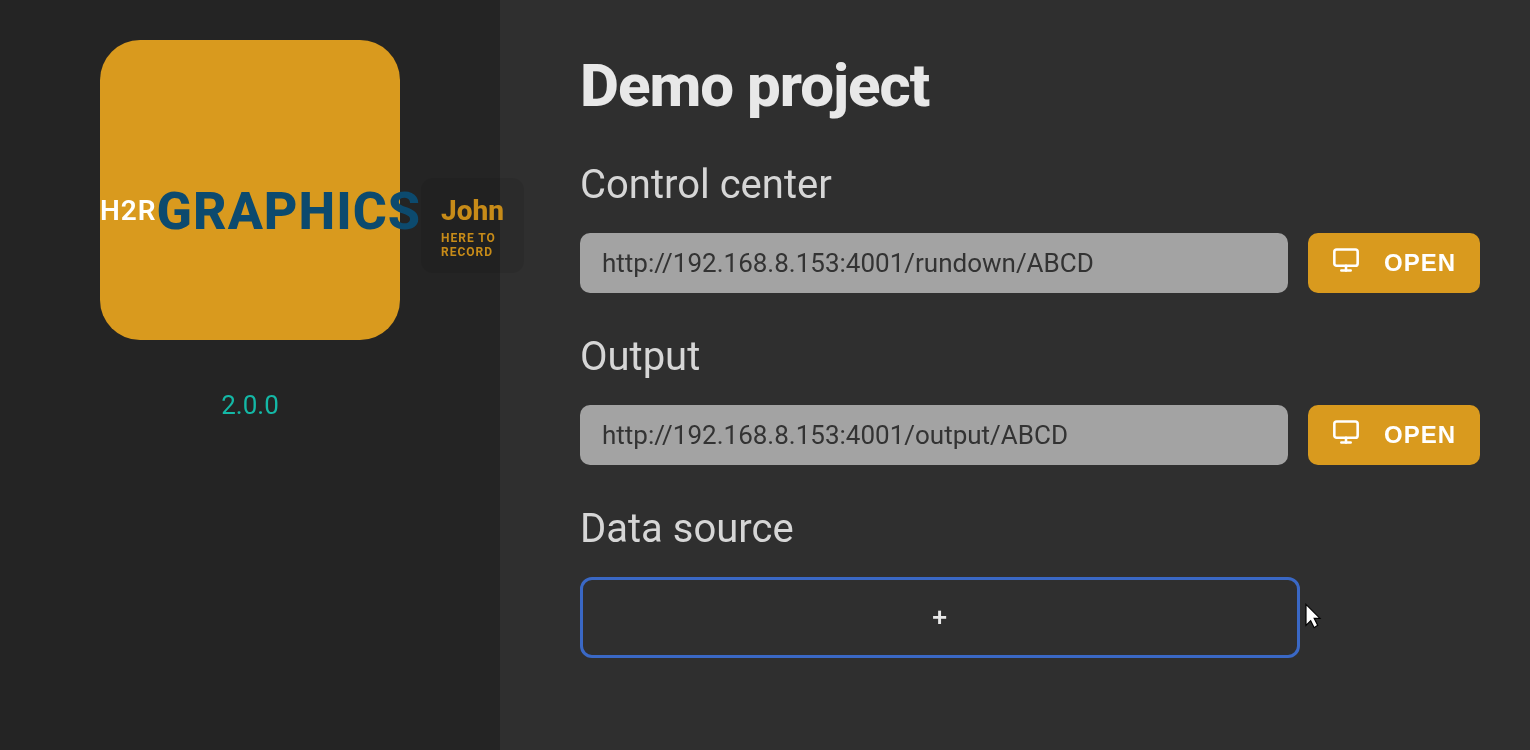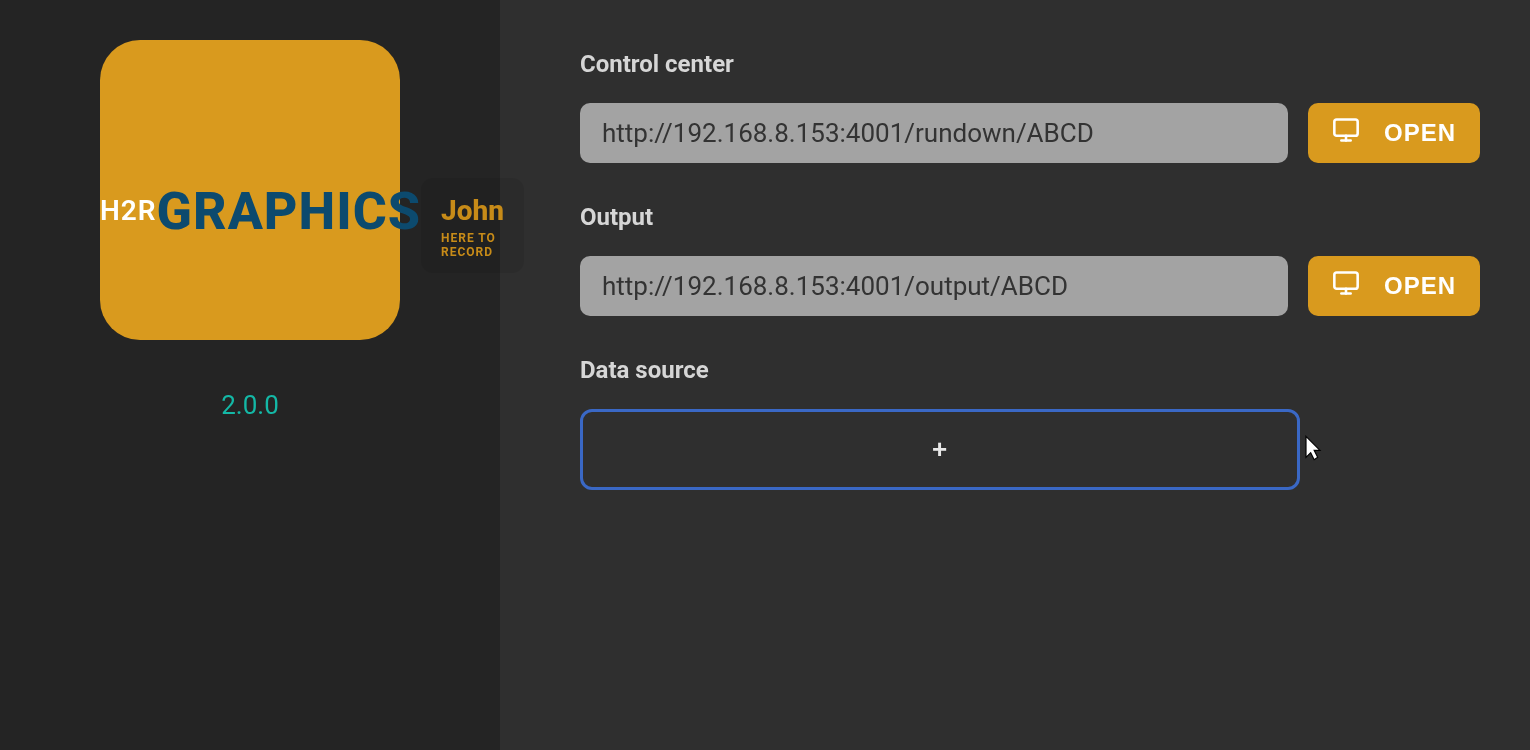--- a/index.html
+++ b/index.html
@@ -77,22 +77,22 @@
     }
     .project-title {
       color: #e8e8e8;
       font-size: 60px;
       font-weight: 800;
       letter-spacing: -1px;
       margin-bottom: 40px;
     }
     .section-heading {
       color: #d6d6d6;
-      font-size: 24px;
-      font-weight: 700;
+      font-size: 40px;
+      font-weight: 400;
       margin-bottom: 25px;
     }
     .url-row {
       display: flex;
       align-items: center;
       gap: 20px;
       margin-bottom: 40px;
     }
     .url-input {
       flex: 1;
@@ -164,20 +164,21 @@
     <div class="logo-text-bottom">GRAPHICS</div>
     <div class="logo-badge">
       <div class="logo-badge-name">John</div>
       <div class="logo-badge-sub">HERE TO RECORD</div>
     </div>
   </div>
   <div class="version">2.0.0</div>
 </aside>
 
 <main class="main">
+  <h1 class="project-title">Demo project</h1>
 
   <h2 class="section-heading">Control center</h2>
   <div class="url-row">
     <input type="text" class="url-input" value="http://192.168.8.153:4001/rundown/ABCD" style="">
     <button class="open-btn">
       <span>
         <svg viewBox="0 0 24 24" fill="none" stroke="currentColor" stroke-width="2.2" stroke-linecap="round" stroke-linejoin="round">
           <rect x="2" y="3" width="20" height="14" rx="2"></rect>
           <line x1="8" y1="21" x2="16" y2="21"></line>
           <line x1="12" y1="17" x2="12" y2="21"></line>

